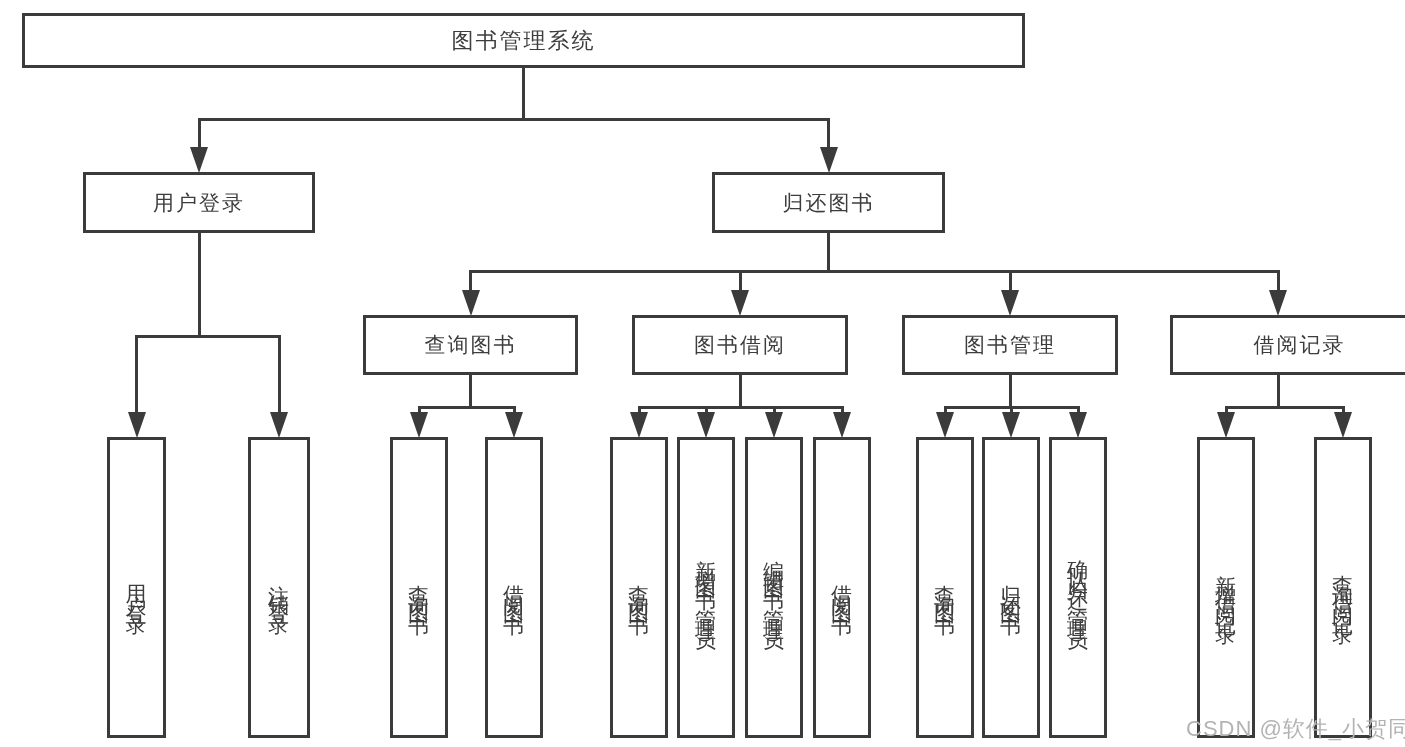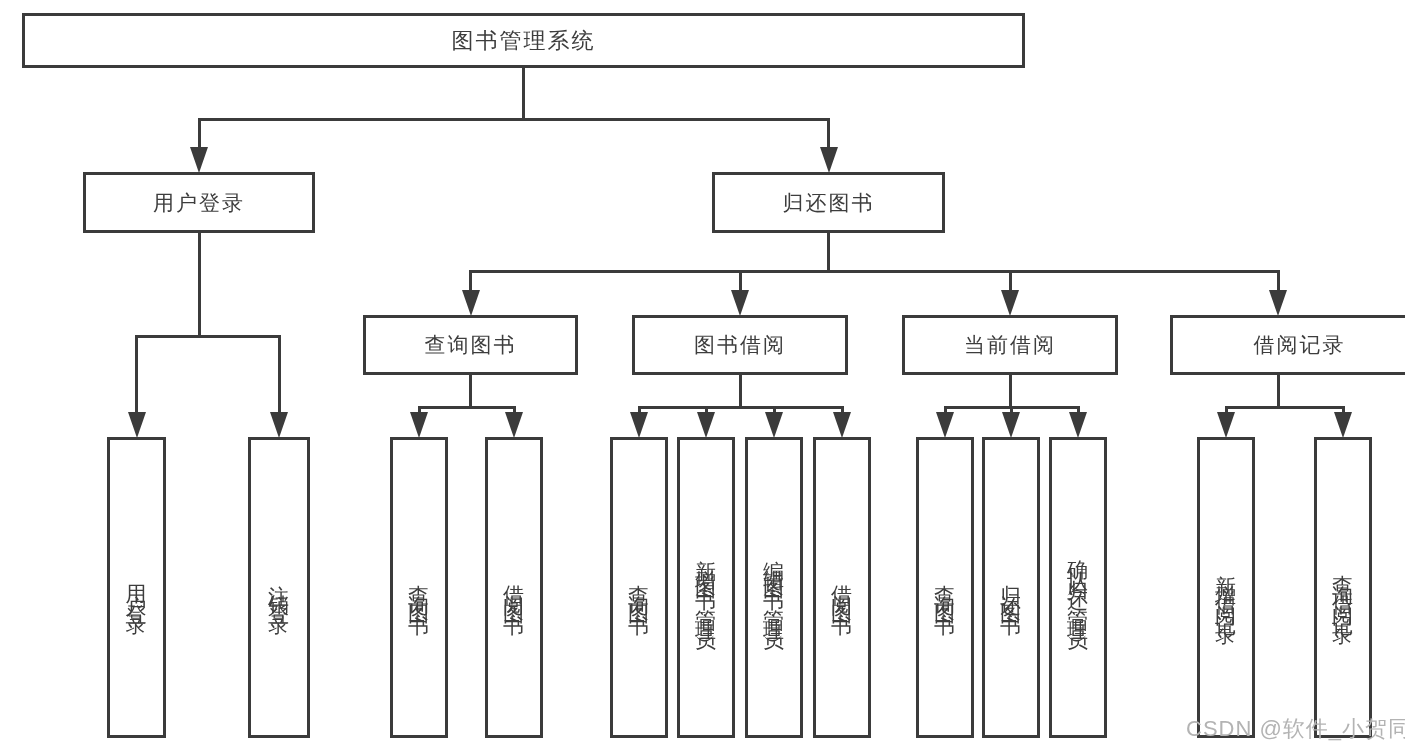--- a/index.html
+++ b/index.html
@@ -111,21 +111,21 @@
       <div class="arrow" style="left: 1217px; top: 412px;"></div>
       <div class="edge" style="left: 1341.5px; top: 406px; width: 3px; height: 9px;"></div>
       <div class="arrow" style="left: 1334px; top: 412px;"></div>
     </div>
   <div id="nodes-layer">
       <div class="node h root" style="left: 22px; top: 13px; width: 1003px; height: 55px;">图书管理系统</div>
       <div class="node h" style="left: 83px; top: 172px; width: 232px; height: 61px;">用户登录</div>
       <div class="node h" style="left: 712px; top: 172px; width: 233px; height: 61px;">归还图书</div>
       <div class="node h" style="left: 363px; top: 315px; width: 215px; height: 60px;">查询图书</div>
       <div class="node h" style="left: 632px; top: 315px; width: 216px; height: 60px; text-align: center;">图书借阅</div>
-      <div class="node h" style="left: 902px; top: 315px; width: 216px; height: 60px;">当前借阅</div>
+      <div class="node h" style="left: 902px; top: 315px; width: 216px; height: 60px;">图书管理</div>
       <div class="node h" style="left: 1170px; top: 315px; width: 259px; height: 60px;">借阅记录</div>
       <div class="node v" style="left: 107px; top: 437px; width: 59px; height: 301px;">用户登录</div>
       <div class="node v" style="left: 248px; top: 437px; width: 62px; height: 301px;">注销登录</div>
       <div class="node v" style="left: 390px; top: 437px; width: 58px; height: 301px;">查询图书</div>
       <div class="node v" style="left: 485px; top: 437px; width: 58px; height: 301px;">借阅图书</div>
       <div class="node v" style="left: 610px; top: 437px; width: 58px; height: 301px;">查询图书</div>
       <div class="node v" style="left: 677px; top: 437px; width: 58px; height: 301px;">新增图书（管理员）</div>
       <div class="node v" style="left: 745px; top: 437px; width: 58px; height: 301px;">编辑图书（管理员）</div>
       <div class="node v" style="left: 813px; top: 437px; width: 58px; height: 301px;">借阅图书</div>
       <div class="node v" style="left: 916px; top: 437px; width: 58px; height: 301px;">查询图书</div>

